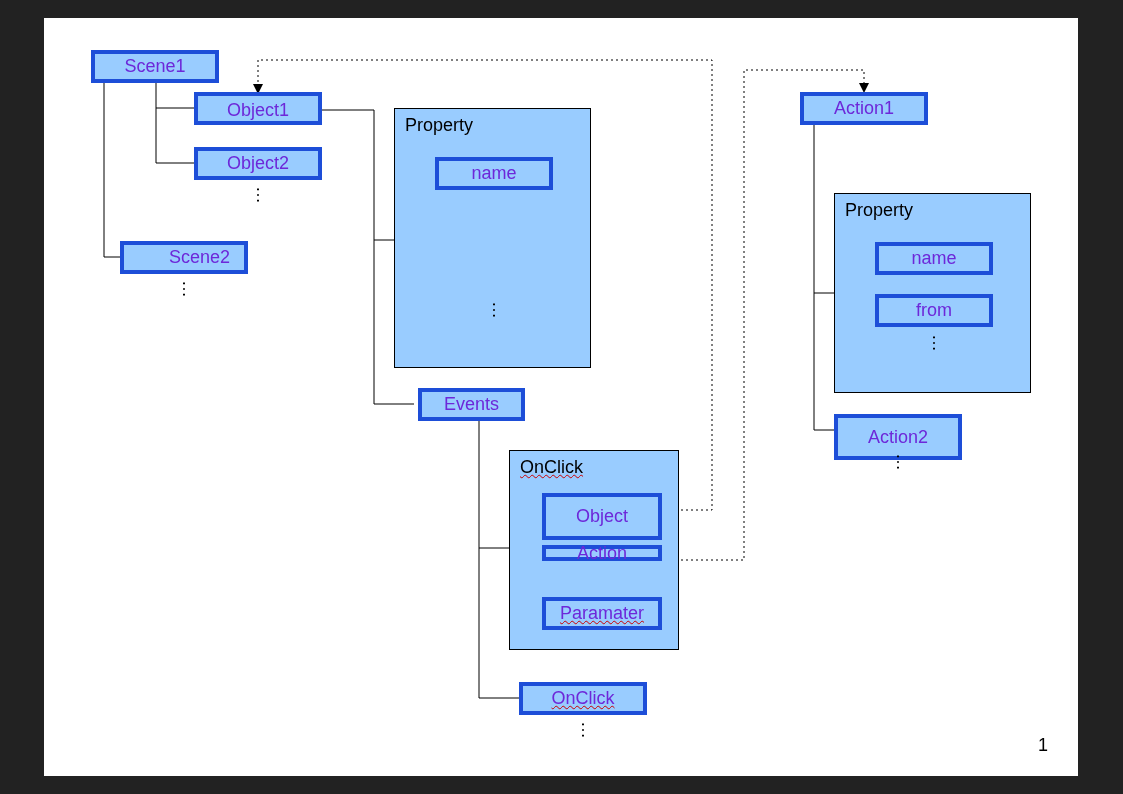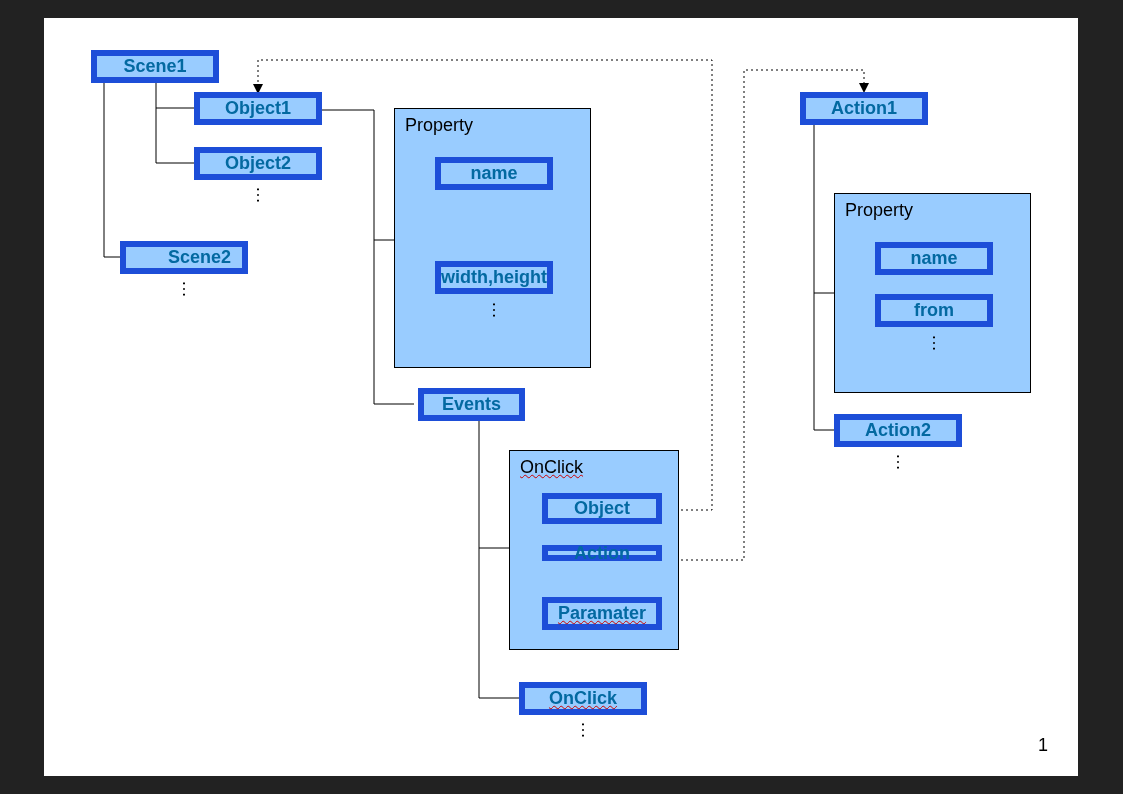--- a/index.html
+++ b/index.html
@@ -14,28 +14,27 @@
     position: absolute;
     left: 44px;
     top: 18px;
     width: 1034px;
     height: 758px;
     background: #ffffff;
   }
   .node {
     position: absolute;
     background: #99ccff;
-    border: 6px solid #1d4ed8;
+    border: 4px solid #1d4ed8;
     box-sizing: border-box;
     display: flex;
     align-items: center;
     justify-content: center;
     font-size: 18px;
-    color: #0369a1;
-    font-weight: bold;
+    color: #6d28d9;
   }
   .container {
     position: absolute;
     background: #99ccff;
     border: 1px solid #000000;
     box-sizing: border-box;
   }
   .container-title {
     position: absolute;
     left: 10px;
@@ -120,35 +119,32 @@
   <div class="node" style="left:76px; top:223px; width:128px; height:33px;padding-left:31px;">
     <span>Scene2</span>
   </div>
   <div class="ellipsis-v" style="left:136px; top:262px;">…</div>
 
   <div class="container" style="left:350px; top:90px; width:197px; height:260px;">
     <div class="container-title">Property</div>
     <div class="node" style="left:40px; top:48px; width:118px; height:33px;">
       <span>name</span>
     </div>
-    <div class="node" style="left:40px; top:152px; width:118px; height:33px;">
-      <span>width,height</span>
-    </div>
     <div class="ellipsis-v" style="left:95px; top:192px;">…</div>
   </div>
 
   <div class="node" style="left:374px; top:370px; width:107px; height:33px;">
     <span>Events</span>
   </div>
 
   <div class="container" style="left:465px; top:432px; width:170px; height:200px;">
     <div class="container-title">
       <span class="squiggle">OnClick</span>
     </div>
-    <div class="node" style="left:32px; top:42px; width:120px; height:31px;">
+    <div class="node" style="left:32px; top:42px; width:120px; height:47px;">
       <span>Object</span>
     </div>
     <div class="node" style="left:32px; top:94px; width:120px; height:16px;">
       <span>Action</span>
     </div>
     <div class="node" style="left:32px; top:146px; width:120px; height:33px;">
       <span class="squiggle">Paramater</span>
     </div>
   </div>
 
@@ -165,19 +161,19 @@
     <div class="container-title">Property</div>
     <div class="node" style="left:40px; top:48px; width:118px; height:33px;">
       <span>name</span>
     </div>
     <div class="node" style="left:40px; top:100px; width:118px; height:33px;">
       <span>from</span>
     </div>
     <div class="ellipsis-v" style="left:95px; top:140px;">…</div>
   </div>
 
-  <div class="node" style="left:790px; top:396px; width:128px; height:33px;">
+  <div class="node" style="left:790px; top:396px; width:128px; height:46px;">
     <span>Action2</span>
   </div>
   <div class="ellipsis-v" style="left:850px; top:435px;">…</div>
 
   <div class="page-number">1</div>
 </div>
 
 </body></html>

